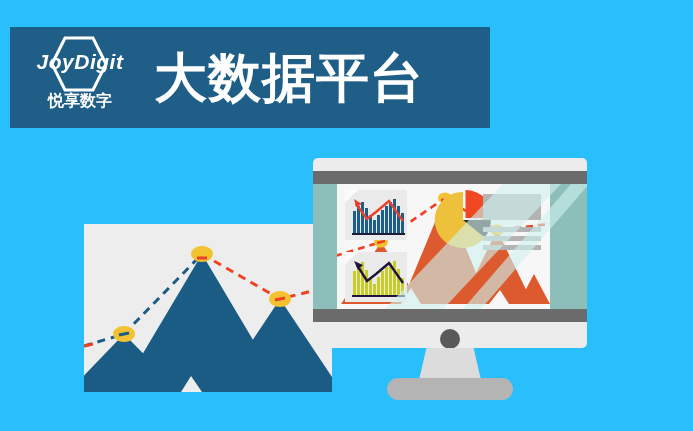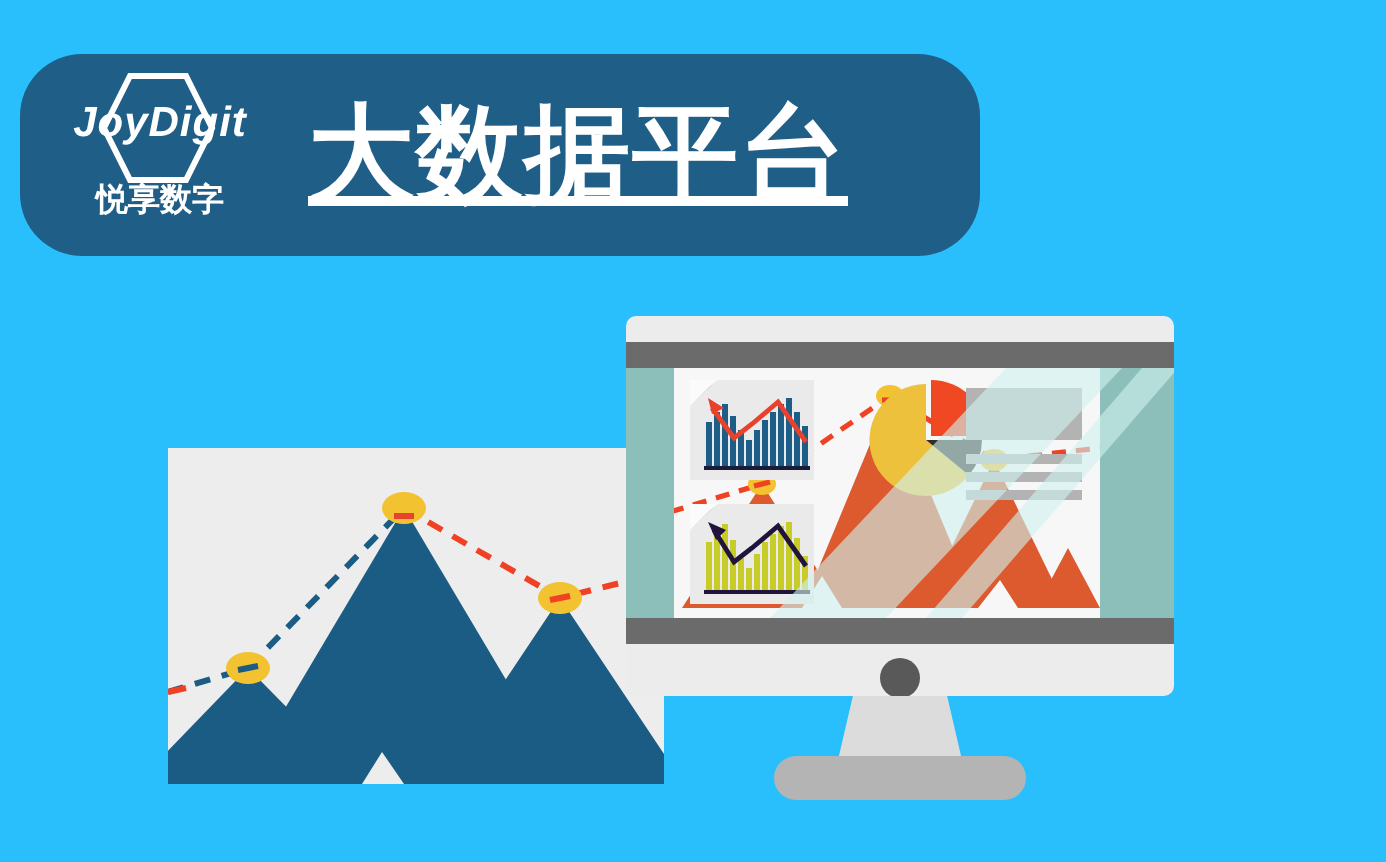--- a/index.html
+++ b/index.html
@@ -23,21 +23,20 @@
   
   #header-banner {
     position: absolute;
     left: 10px;
     top: 27px;
     width: 480px;
     height: 101px;
     background: #1F5E86;
     display: flex;
     align-items: center;
-    border-radius: 31px;
   }
   #brand-logo {
     position: relative;
     width: 112px;
     height: 86px;
     margin-left: 14px;
     flex: 0 0 auto;
   }
   #brand-hex {
     position: absolute;
@@ -73,21 +72,20 @@
     white-space: nowrap;
   }
   #banner-title {
     color: #ffffff;
     font-size: 53px;
     font-weight: bold;
     line-height: 1;
     margin-left: 18px;
     letter-spacing: 1px;
     white-space: nowrap;
-    text-decoration: underline;
   }
 
   
   #left-panel {
     position: absolute;
     left: 84px;
     top: 224px;
     width: 248px;
     height: 168px;
     background: #EDEDED;

